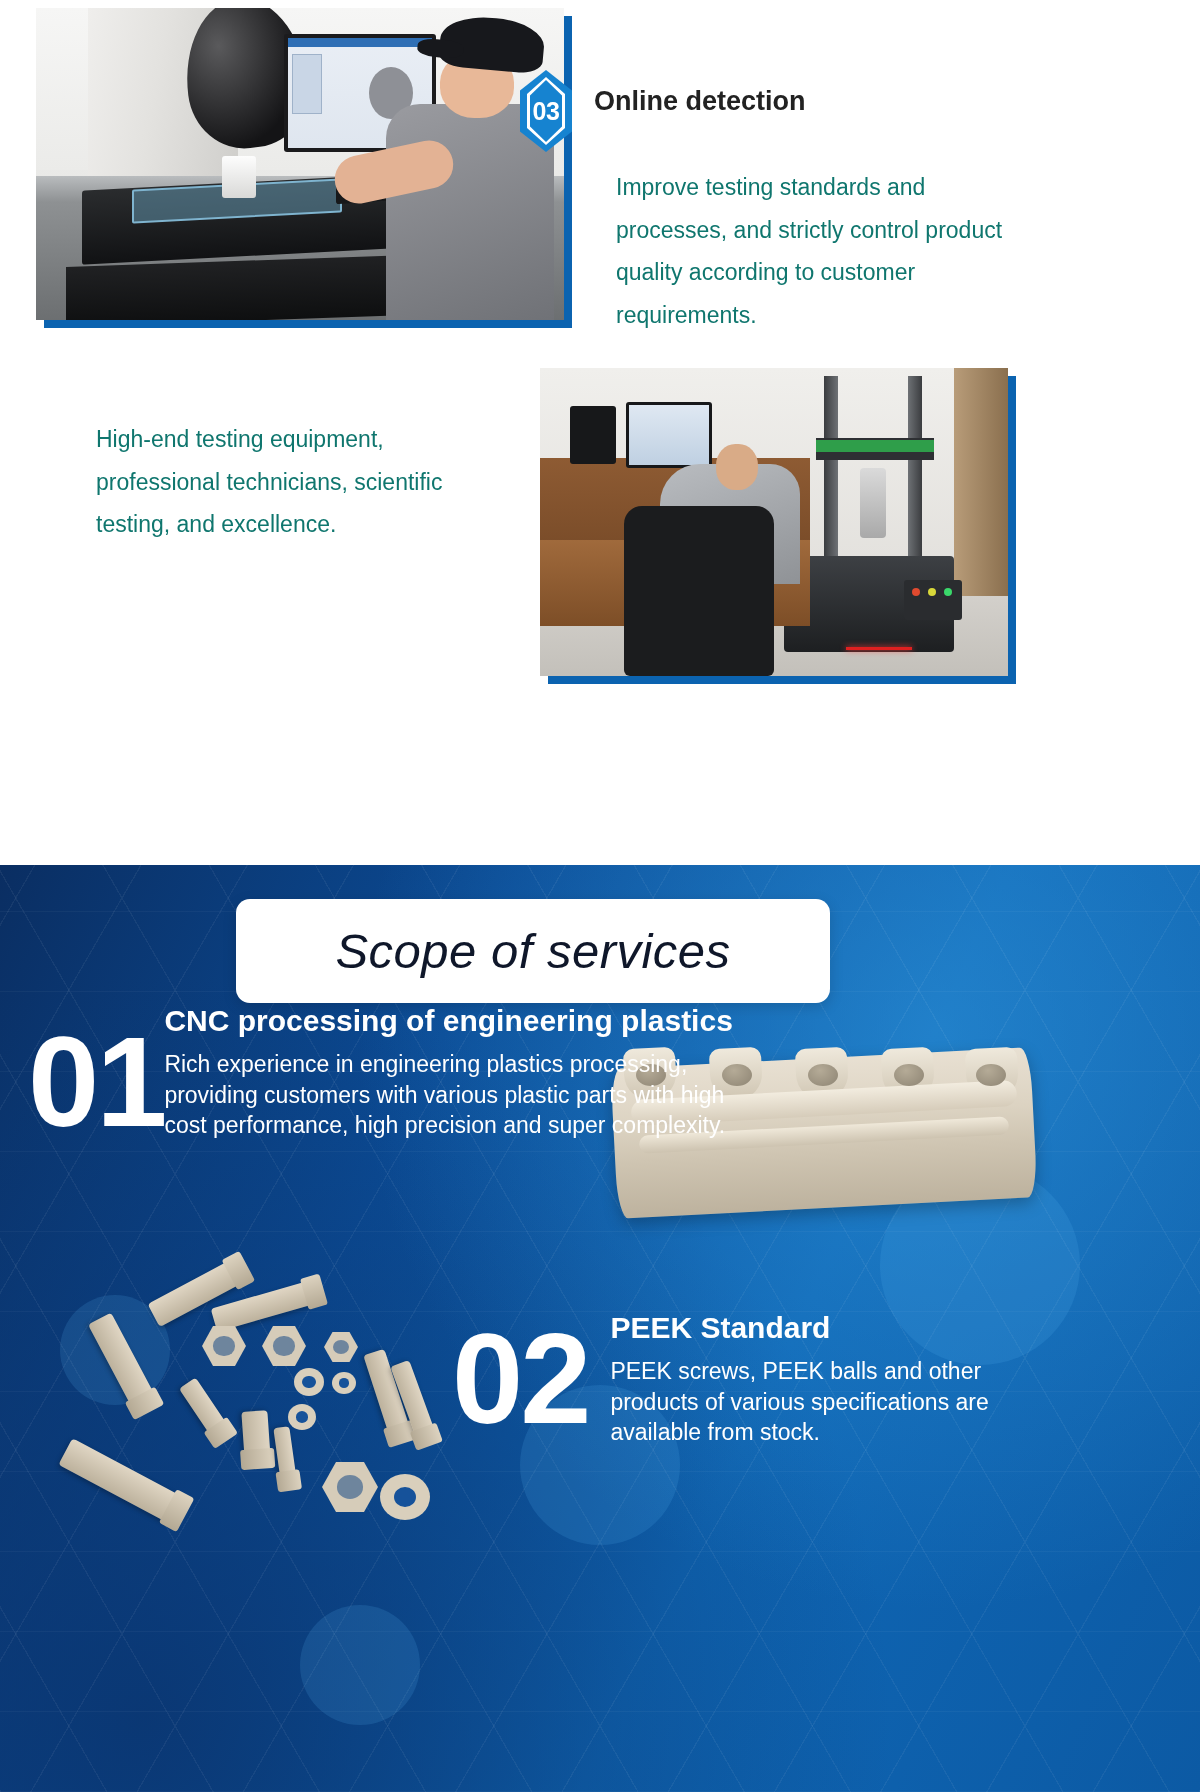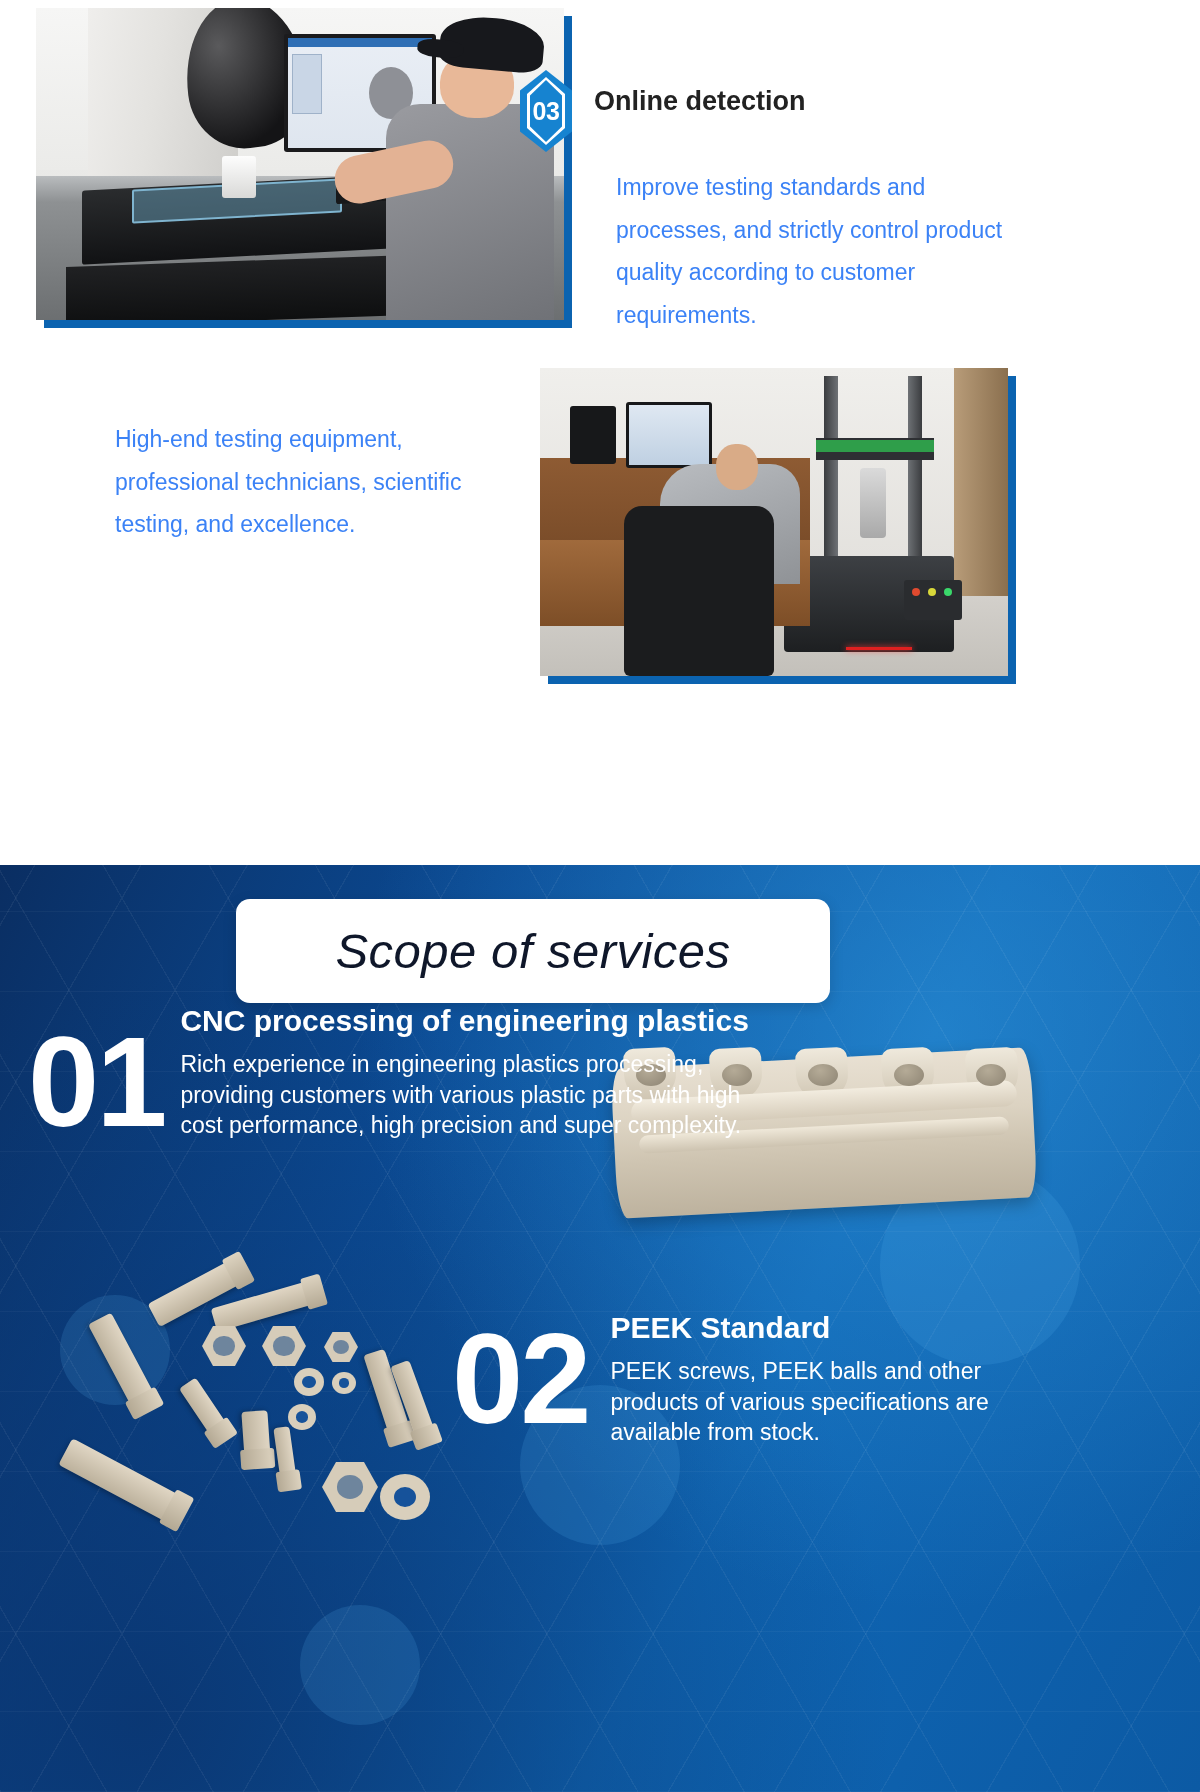--- a/index.html
+++ b/index.html
@@ -125,30 +125,30 @@
   }
 
   
   .feature{ position:absolute; }
   .feature .head{ display:flex; align-items:flex-start; gap:22px; }
   .feature .title{
     font-size:27px; font-weight:bold; color:#222222; line-height:1.45;
     padding-top:12px;
   }
   .feature .body{
-    font-size:23px; color:#3b82f6; line-height:1.85; margin-top:14px;
+    font-size:23px; color:#0f766e; line-height:1.85; margin-top:14px;
   }
 
   #feature-03{ left:616px; top:70px; width:420px; }
   #feature-03 .head{ margin-left:-96px; }
   #feature-03 .body{ margin-left:0px; }
 
   #feature-04{ left:36px; top:396px; width:470px; }
   #feature-04 .title{ padding-top:6px; }
-  #feature-04 .body{ margin-left:79px; margin-top:22px; }
+  #feature-04 .body{ margin-left:60px; margin-top:22px; }
 
   
   .blue-section{
     position:absolute; left:0; top:865px; width:1200px; height:927px;
     background:
       radial-gradient(circle at 78% 18%, rgba(48,150,220,.55) 0%, rgba(48,150,220,0) 48%),
       radial-gradient(circle at 12% 92%, rgba(10,52,110,.85) 0%, rgba(10,52,110,0) 55%),
       linear-gradient(115deg,#0a2e62 0%,#0b4b95 32%,#0f66b4 62%,#0c5aa4 100%);
     overflow:hidden;
   }
@@ -176,21 +176,21 @@
   .svc{ position:absolute; display:flex; align-items:flex-start; }
   .svc .num{
     color:#ffffff; font-weight:bold; font-size:128px; line-height:.96;
     letter-spacing:-3px; flex:0 0 auto;
   }
   .svc .txt{ color:#ffffff; }
   .svc .svc-title{ font-size:30px; font-weight:bold; line-height:1.2; margin-bottom:10px; }
   .svc .svc-body{ font-size:23px; line-height:1.33; }
 
   #svc-01{ left:28px; top:1003px; width:620px; }
-  #svc-01 .num{ margin-right:16px; margin-top:18px; }
+  #svc-01 .num{ margin-top:18px; }
   #svc-01 .svc-title{ white-space:nowrap; }
 
   #svc-02{ left:452px; top:1310px; width:600px; }
   #svc-02 .num{ margin-right:22px; margin-top:8px; }
 
   
   #peek-part{
     position:absolute; left:614px; top:1030px; width:420px; height:225px;
   }
   .peek-body{

